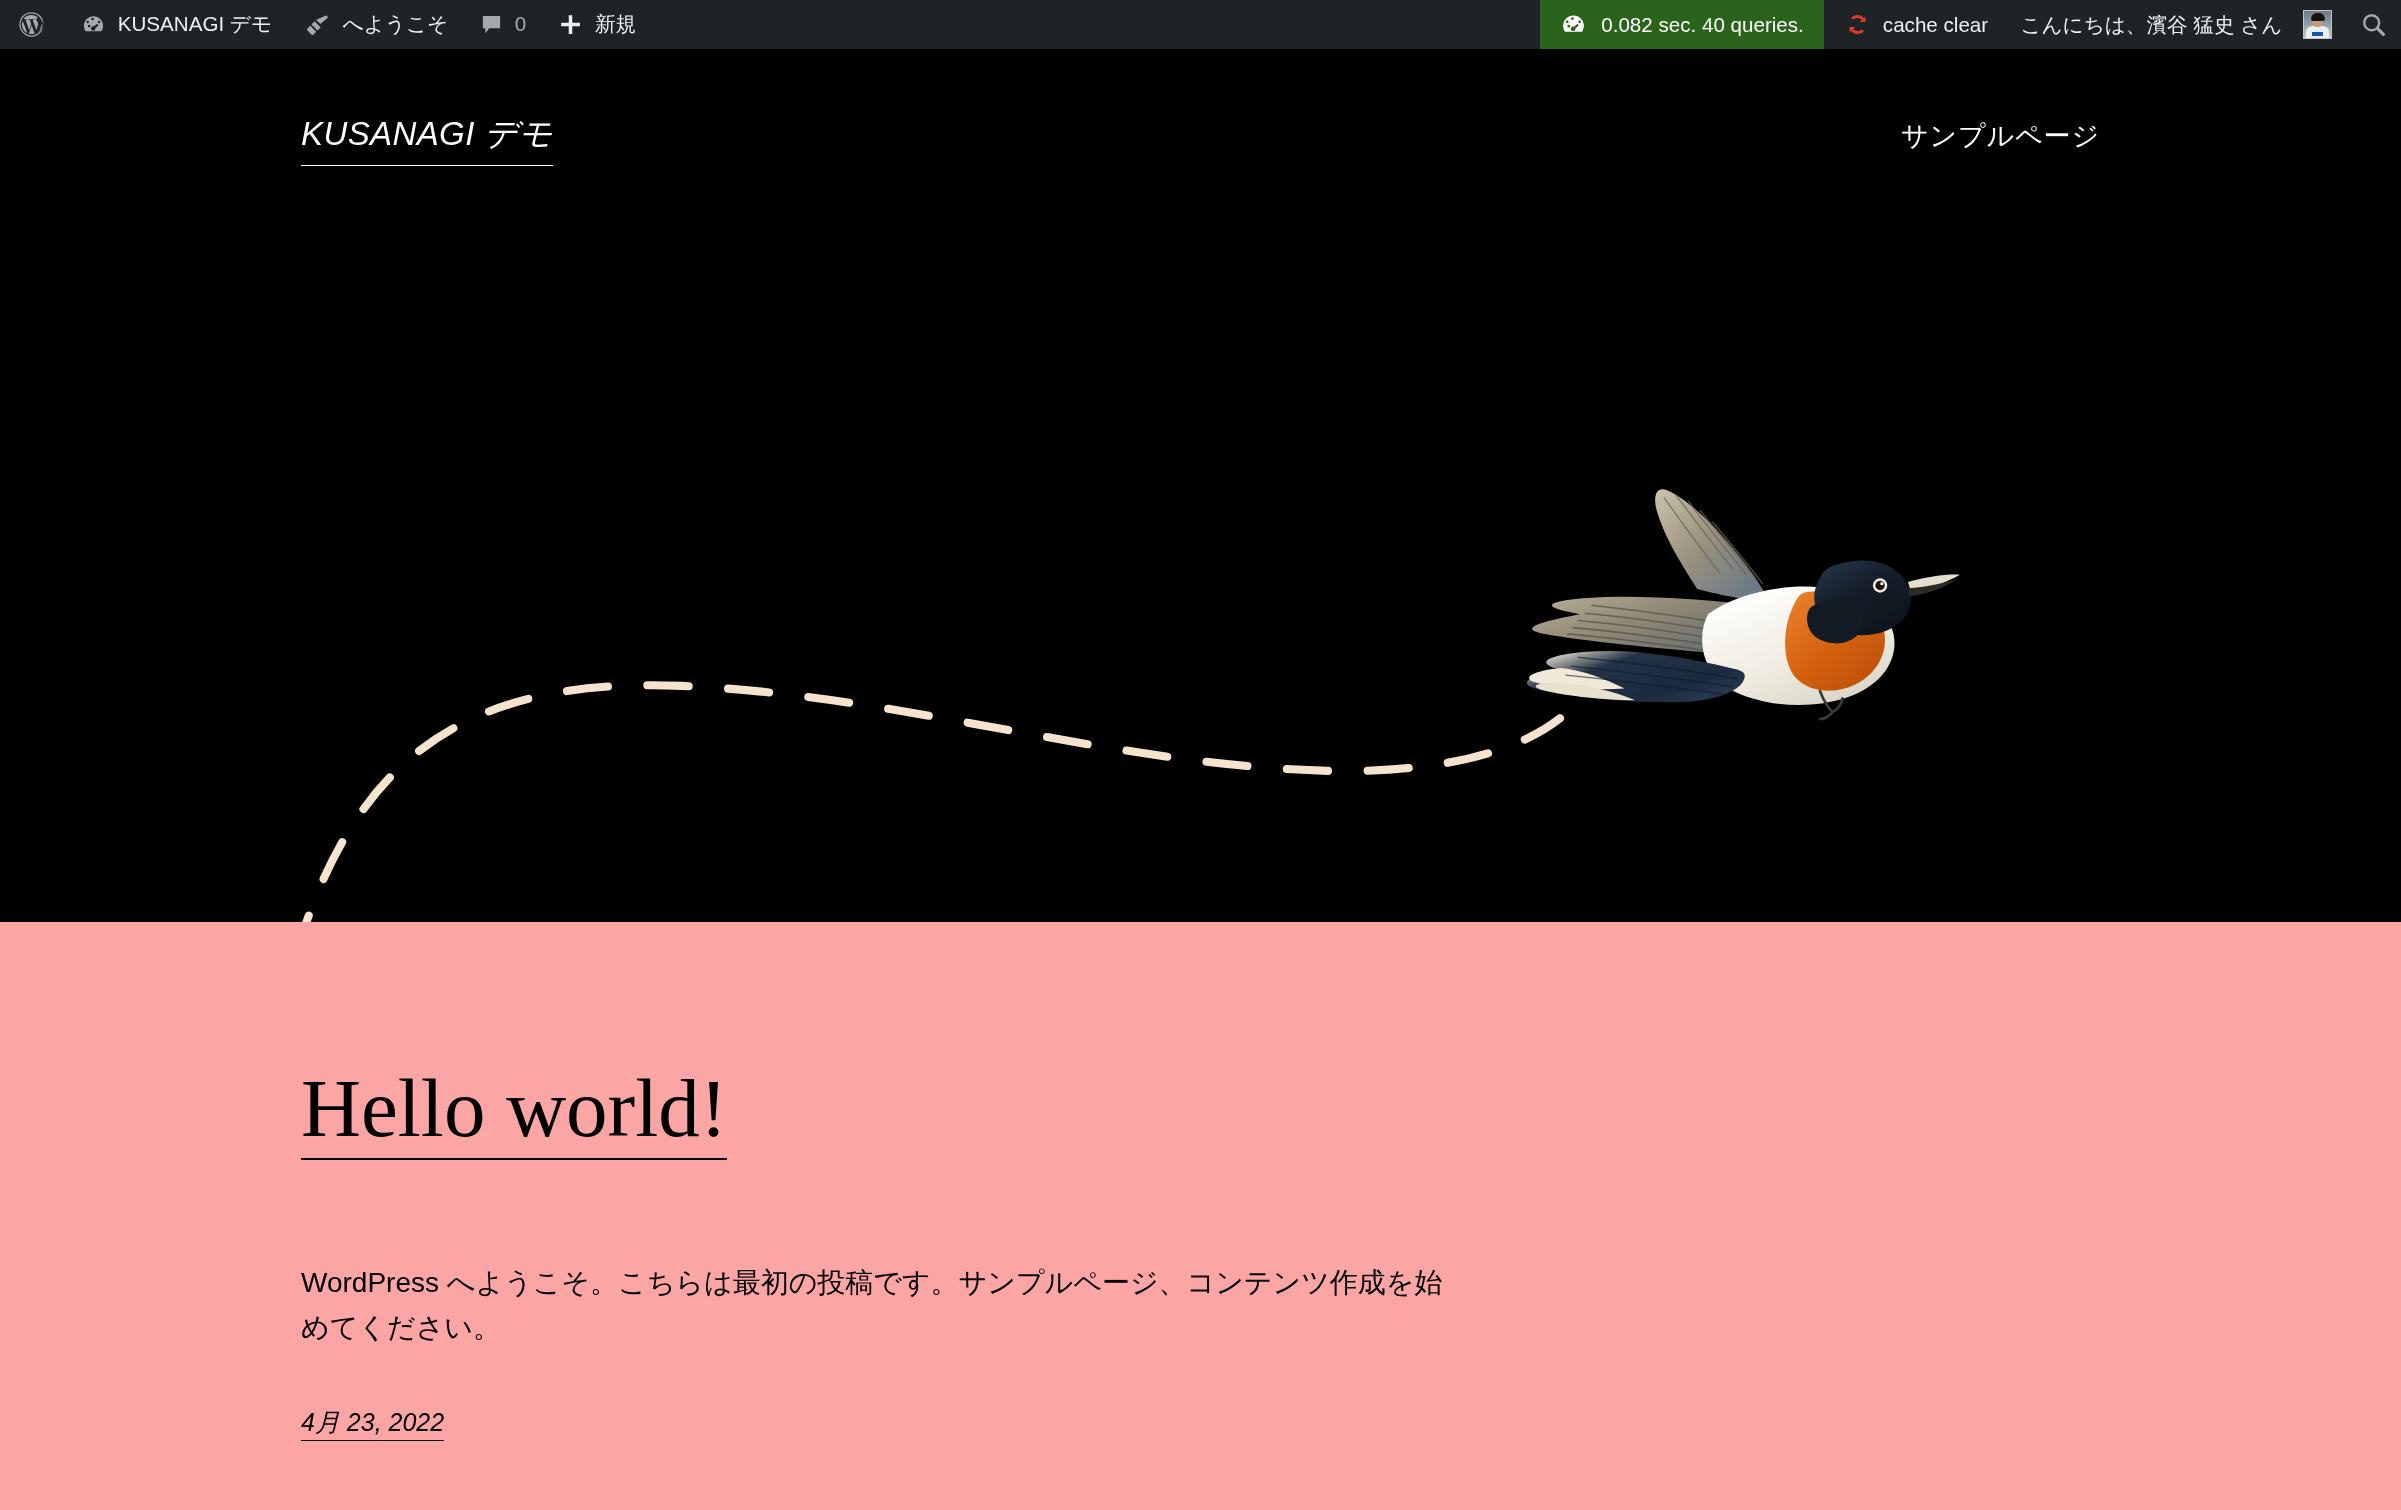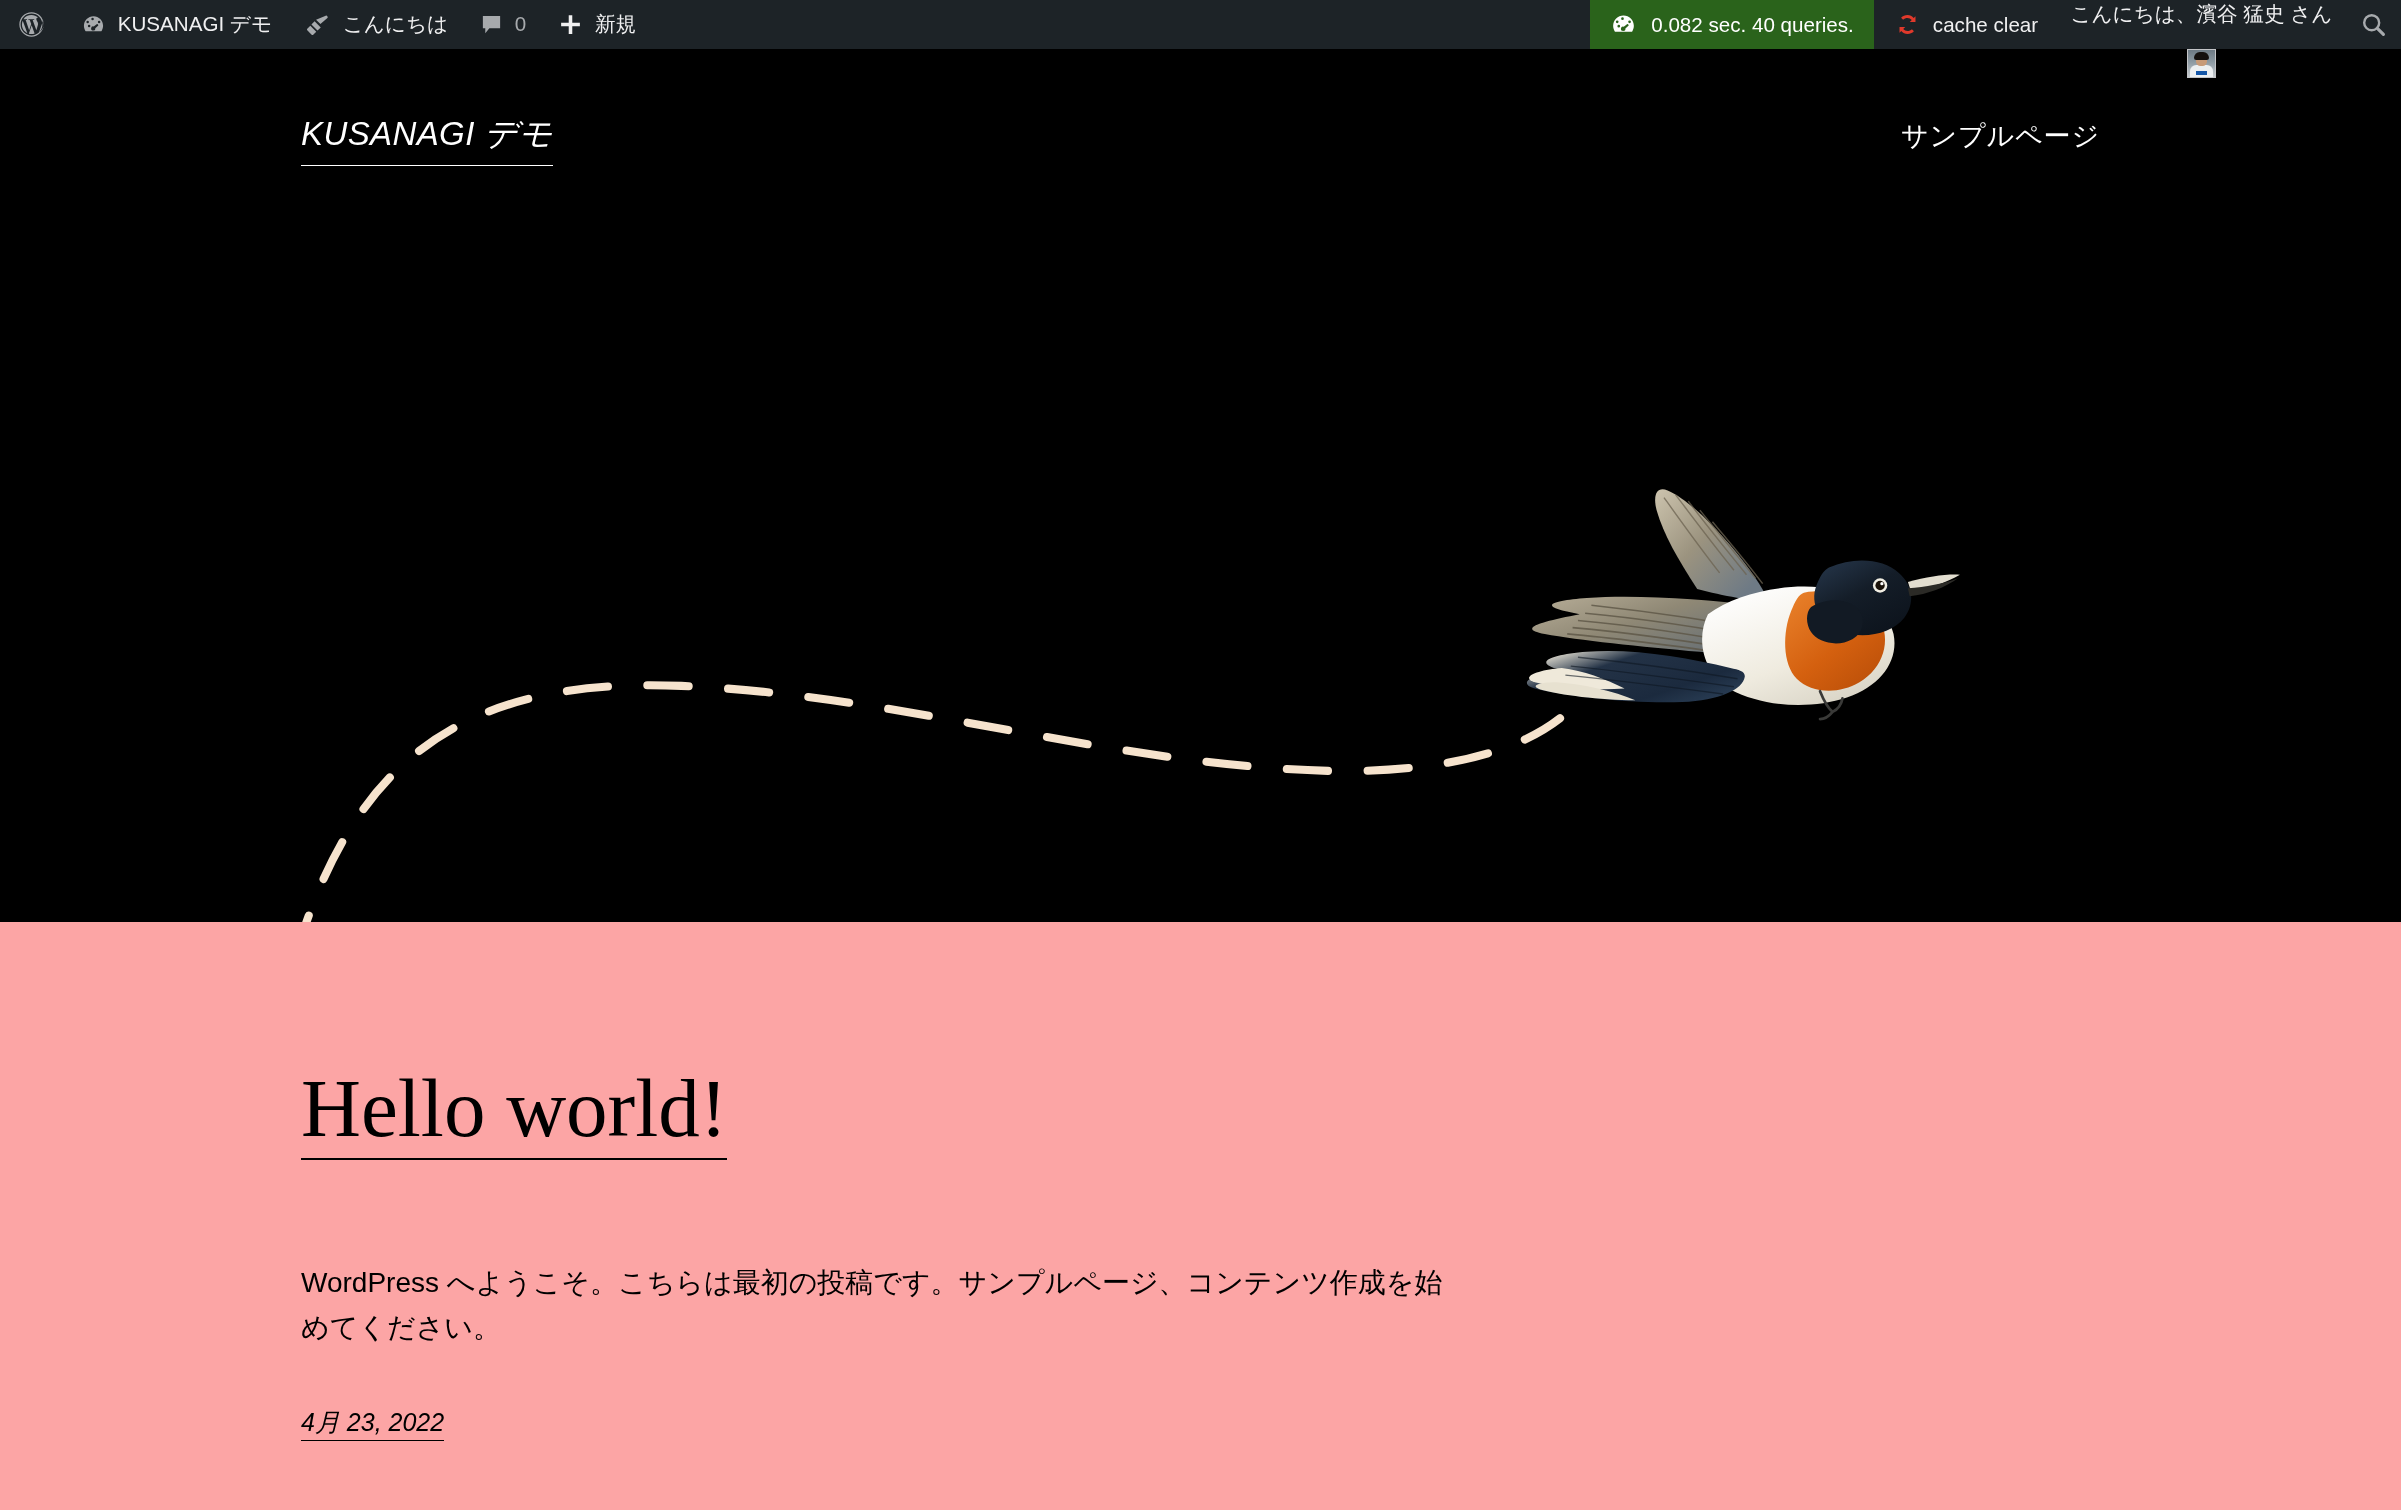--- a/index.html
+++ b/index.html
@@ -69,21 +69,20 @@
   #howdy {
     display: flex;
     align-items: center;
     gap: 21px;
     padding: 0 12.6px 0 14.3px;
     height: 49px;
     font-size: 20.6px;
     color: #f0f0f1;
     white-space: nowrap;
     cursor: pointer;
-    flex-direction: column;
   }
   #avatar-img {
     width: 29px; height: 29px;
     border: 1.8px solid #c3c4c7;
     background: #15202b;
     position: relative;
     overflow: hidden;
     flex: 0 0 auto;
   }
   #avatar-img .av-bg { position: absolute; inset: 0; background: linear-gradient(#6d7a84 0%, #8d9aa3 45%, #c7ccd0 100%); }
@@ -204,21 +203,21 @@
     </div>
 
     <div class="ab-item">
       <span class="ab-icon">
         <svg width="27" height="27" viewBox="0 0 24 24" fill="#a7aaad">
           <path d="M20.7 4.6c-.3-.5-.9-.6-1.4-.4l-8.6 3.5 3.9 3.9 6.2-5.3c.4-.4.4-1.1-.1-1.7z"></path>
           <path d="M9.4 9.1 6.6 12l5.4 5.4 2.9-2.8-5.5-5.5z"></path>
           <path d="M5.6 13.1 2.9 15.8c-.4.4-.4 1 0 1.4l3.9 3.9c.4.4 1 .4 1.4 0l2.7-2.7-5.3-5.3z"></path>
         </svg>
       </span>
-      <span>こんにちは</span>
+      <span>へようこそ</span>
     </div>
 
     <div class="ab-item">
       <span class="ab-icon">
         <svg width="23" height="23" viewBox="0 0 24 24" fill="#a7aaad">
           <path d="M3 3h18v13H9.8L5.5 21v-5H3V3z"></path>
         </svg>
       </span>
       <span class="ab-count">0</span>
     </div>

